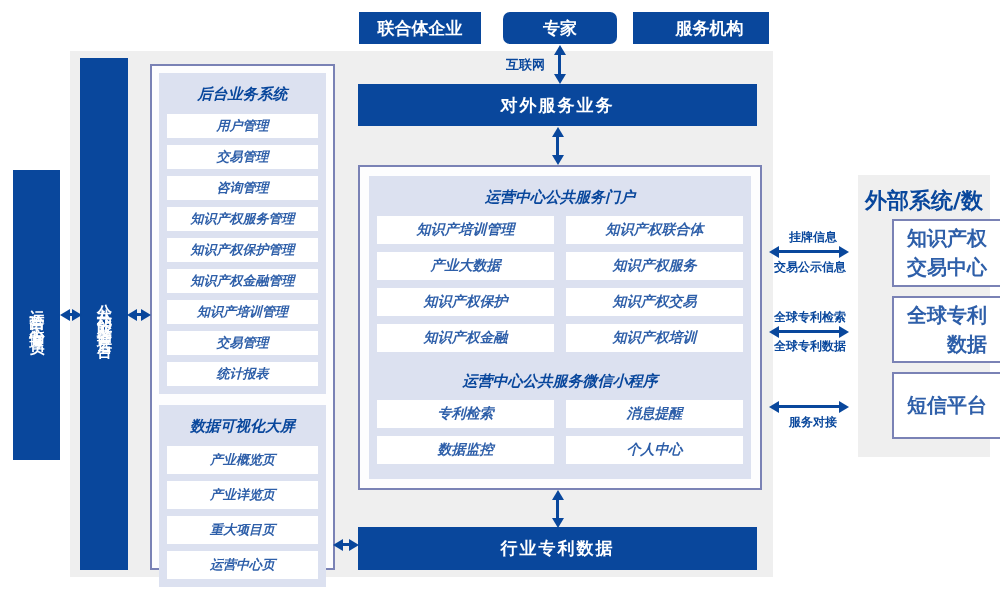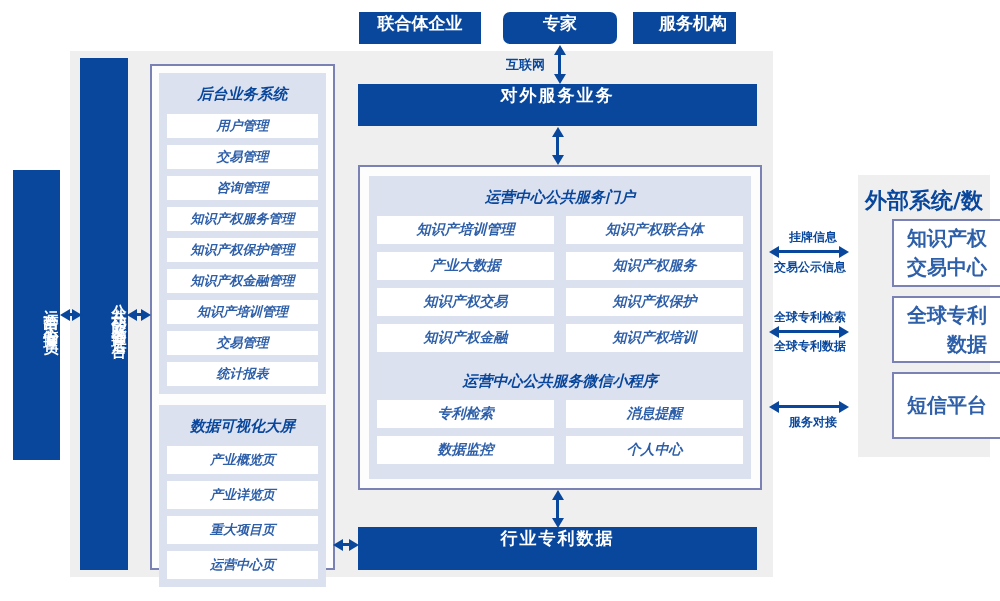--- a/index.html
+++ b/index.html
@@ -16,21 +16,21 @@
   }
   .canvas{
     position:relative;
     width:1000px;height:601px;
     background:#ffffff;
     overflow:hidden;
   }
   .gray-panel{position:absolute;background:var(--gray);}
   .blue-box{
     position:absolute;background:var(--blue);color:#fff;
-    display:flex;align-items:flex-start;justify-content:center;
+    display:flex;align-items:center;justify-content:center;
     font-weight:bold;
   }
   .actor{font-size:17px;height:32px;top:12px;}
   .wide-bar{font-size:17px;letter-spacing:2px;}
   .v-text{
     writing-mode:vertical-rl;text-orientation:upright;
     font-size:15px;letter-spacing:5px;font-weight:bold;
   }
   .outer-box{
     position:absolute;background:#fdfdfe;
@@ -94,43 +94,43 @@
 
   <div class="gray-panel" style="left:70px;top:51px;width:703px;height:526px;"></div>
   <div class="gray-panel" style="left:858px;top:175px;width:132px;height:282px;"></div>
 
   <div class="blue-box actor" style="left:359px;width:122px;">
       <span>联合体企业</span>
     </div>
   <div class="blue-box actor" style="left:503px;width:114px;border-radius:7px;">
       <span>专家</span>
     </div>
-  <div class="blue-box actor" style="left:633px;width:103px;padding-left:17px;">
+  <div class="blue-box actor" style="left:633px;width:136px;padding-left:17px;">
       <span>服务机构</span>
     </div>
 
   <div class="small-label" style="left:490px;top:56px;width:55px;text-align:right;font-size:13px;">互联网</div>
   <div class="v-arrow" style="left:558px;top:55px;height:19px;"></div>
 
   <div class="blue-box wide-bar" style="left:358px;top:84px;width:399px;height:42px;">
       <span>对外服务业务</span>
     </div>
 
   <div class="v-arrow" style="left:556px;top:137px;height:18px;"></div>
 
   <div class="outer-box portal-box">
     <div class="lav-panel">
       <div class="sec-title">运营中心公共服务门户</div>
       <div class="grid-2">
         <div class="item">知识产培训管理</div>
         <div class="item">知识产权联合体</div>
         <div class="item">产业大数据</div>
         <div class="item">知识产权服务</div>
+        <div class="item">知识产权保护</div>
         <div class="item">知识产权交易</div>
-        <div class="item">知识产权保护</div>
         <div class="item">知识产权金融</div>
         <div class="item">知识产权培训</div>
       </div>
     </div>
     <div class="lav-panel grow">
       <div class="sec-title">运营中心公共服务微信小程序</div>
       <div class="grid-2">
         <div class="item">专利检索</div>
         <div class="item">消息提醒</div>
         <div class="item">数据监控</div>

